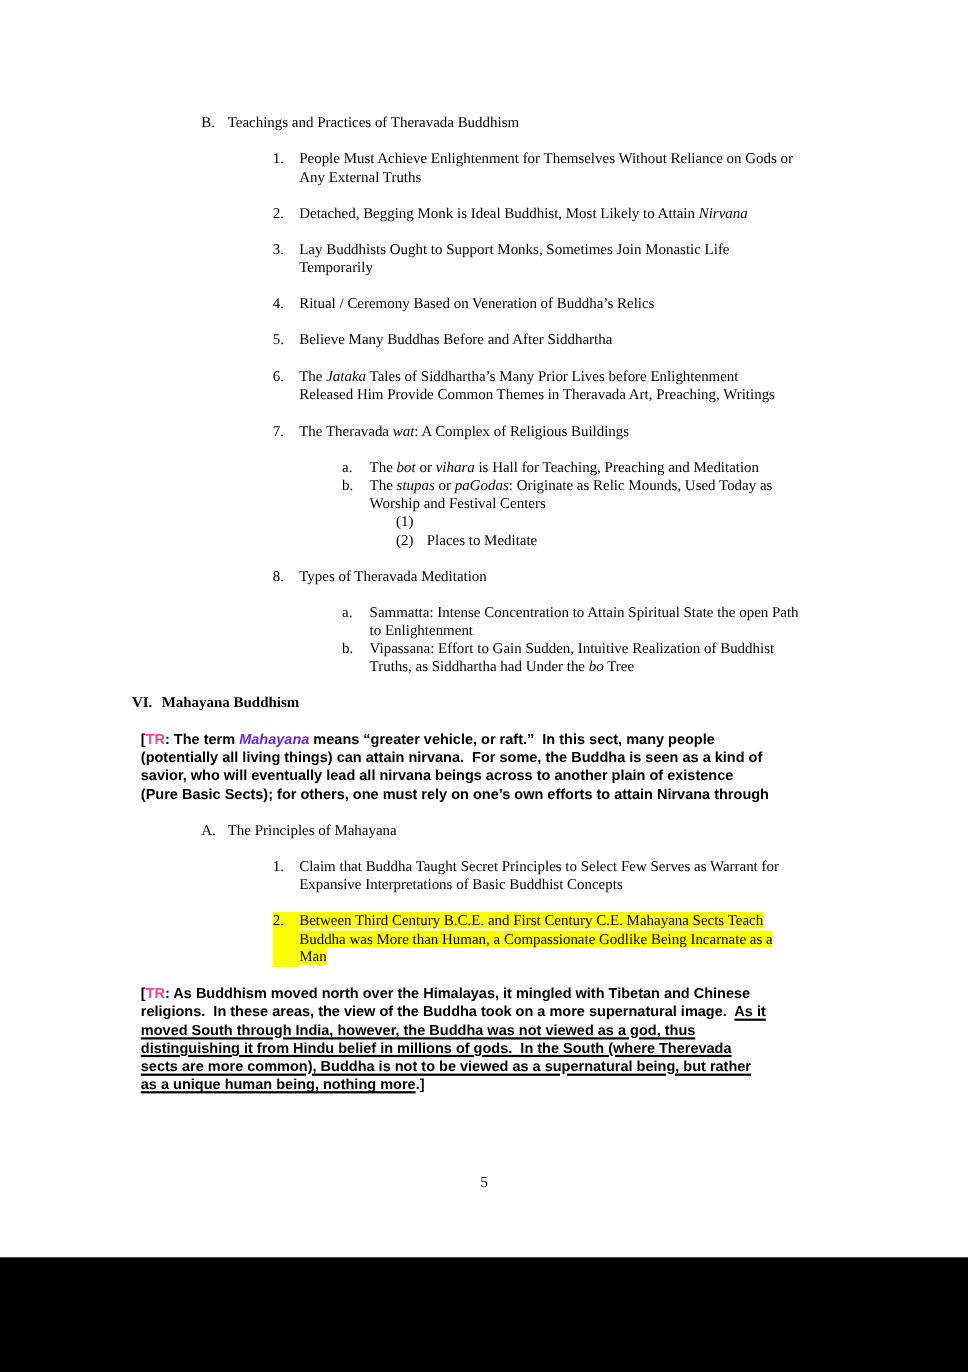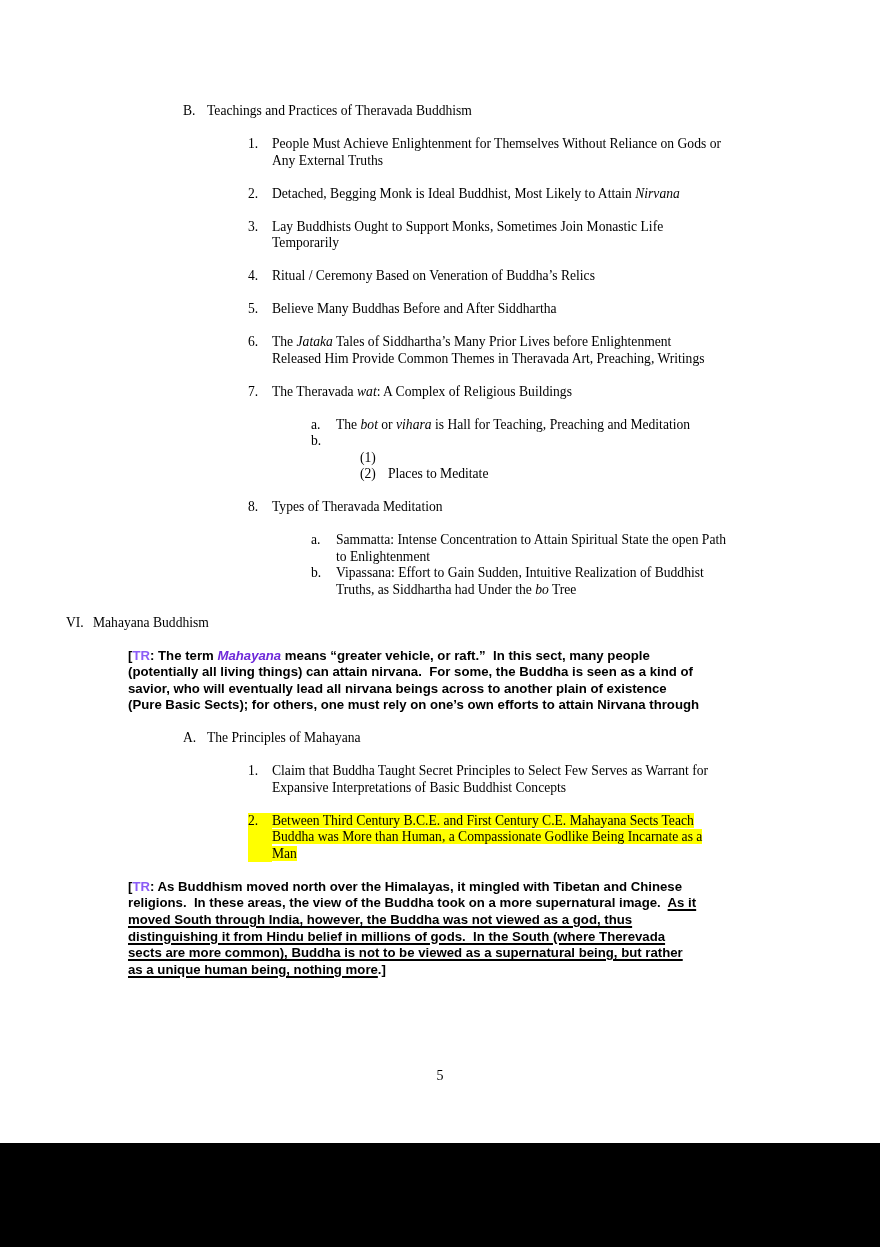--- a/index.html
+++ b/index.html
@@ -5,32 +5,32 @@
   html,body{margin:0;padding:0;background:#fff;}
   .canvas{position:relative;width:880px;height:1247px;background:#ffffff;overflow:hidden;
           font-family:"Liberation Serif", serif;color:#000;}
   .doc{position:absolute;left:0;top:103px;width:880px;font-size:13.6px;line-height:16.5px;}
   .line{white-space:pre;}
   .hrow{display:flex;}
   .row{display:flex;}
   .gap{margin-top:16.5px;}
   .hb{padding-left:183px;}
   .hb .marker{width:24px;flex:none;}
-  .hvi{padding-left:66px;font-weight:normal;}
+  .hvi{padding-left:120px;font-weight:bold;}
   .hvi .marker{width:27px;flex:none;}
   .lv1{padding-left:248px;}
   .lv1 .marker{width:24px;flex:none;}
   .lv2{padding-left:311px;}
   .lv2 .marker{width:25px;flex:none;}
   .lv3{padding-left:360px;}
   .lv3 .marker{width:28px;flex:none;}
   .tr{font-family:"Liberation Sans", sans-serif;font-weight:bold;font-size:13.2px;
       line-height:16.6px;margin:16.5px 0 0 128px;width:640px;}
   .it{font-style:italic;}
-  .red{color:#8b5cf6;}
+  .red{color:#ec4899;}
   .maroon{color:#6d28d9;font-style:italic;font-weight:bold;}
   .u{text-decoration:underline;text-decoration-thickness:1.5px;text-underline-offset:2px;}
   .hl{background:#ffff00;}
   .pageno{position:absolute;top:1068px;left:0;width:880px;text-align:center;
           font-size:14px;line-height:16px;}
   .bar{position:absolute;left:0;top:1143px;width:880px;height:104px;background:#000000;}
 </style>
 </head>
 <body>
 
@@ -89,20 +89,24 @@
           </div>
         </div>
         <div class="row lv2 gap">
           <span class="marker">a.</span>
           <div>
             <div class="line"><span>The </span><span class="it">bot</span><span> or </span><span class="it">vihara</span><span> is Hall for Teaching, Preaching and Meditation</span></div>
           </div>
         </div>
         <div class="row lv2">
           <span class="marker">b.</span>
+          <div>
+            <div class="line"><span>The </span><span class="it">stupas</span><span> or </span><span class="it">paGodas</span><span>: Originate as Relic Mounds, Used Today as</span></div>
+            <div class="line"><span>Worship and Festival Centers</span></div>
+          </div>
         </div>
         <div class="row lv3">
           <span class="marker">(1)</span>
         </div>
         <div class="row lv3">
           <span class="marker">(2)</span>
           <div>
             <div class="line"><span>Places to Meditate</span></div>
           </div>
         </div>

